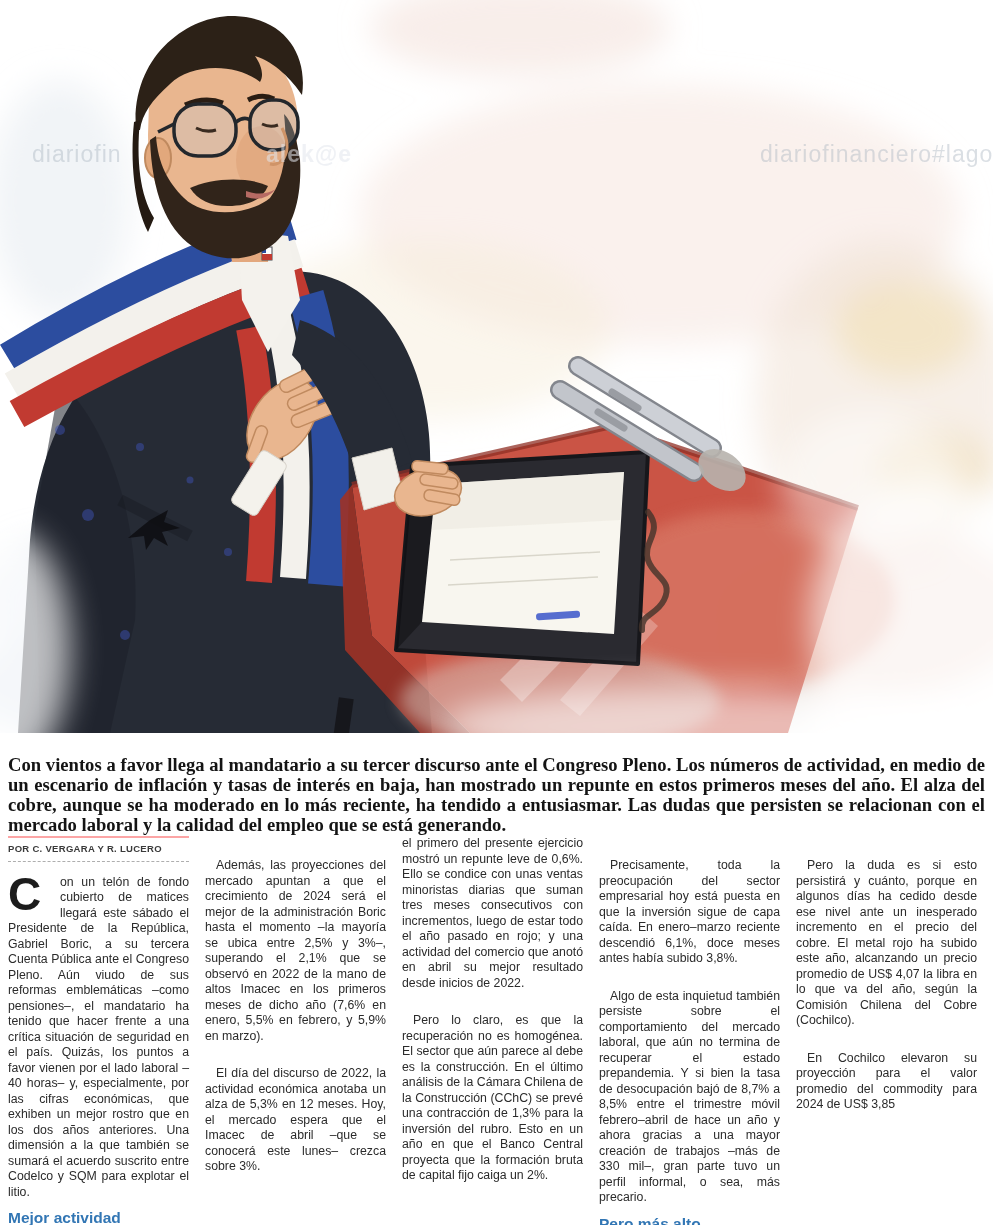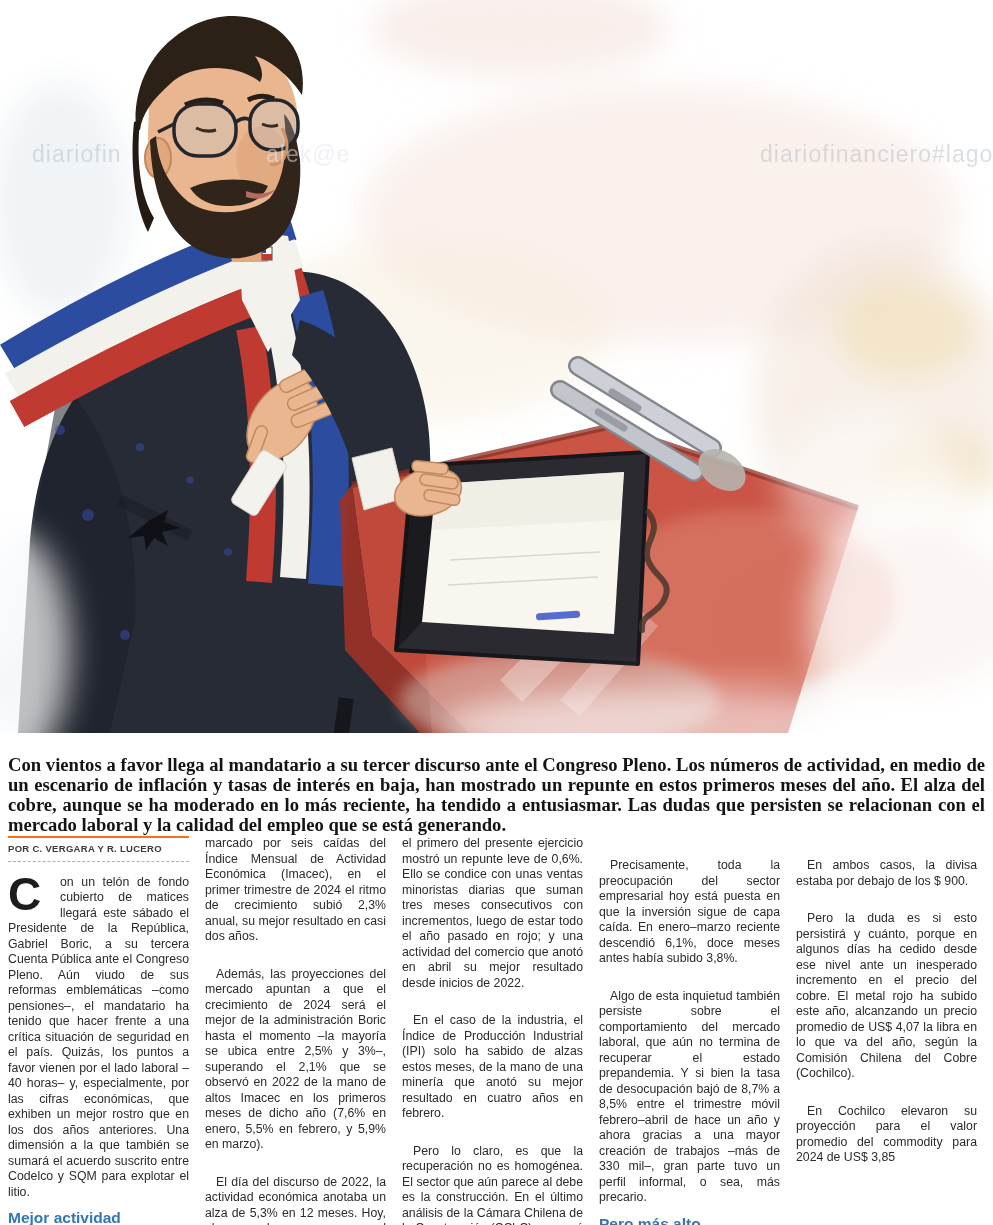--- a/index.html
+++ b/index.html
@@ -1,36 +1,36 @@
 <!DOCTYPE html>
 <html><head>
 <meta charset="utf-8">
 <style>
   html,body{margin:0;padding:0;background:#e8e8e8;}
   .page{position:relative;width:993px;height:1225px;background:#ffffff;overflow:hidden;
         font-family:"Liberation Sans",sans-serif;margin:0 auto;}
   .illustration{position:absolute;left:0;top:0;width:993px;height:760px;}
   .wm{position:absolute;top:141px;font-size:23px;letter-spacing:1px;color:rgba(168,178,190,.42);z-index:2;white-space:nowrap;}
   .wm-left{left:32px;}
-  .wm-center{left:266px;color:rgba(225,230,236,.55);}
+  .wm-center{left:266px;color:rgba(225,230,236,.55);font-weight:bold;}
   .wm-right{left:760px;}
   .headline{position:absolute;left:337px;top:44px;width:620px;z-index:3;}
   .kicker{margin:0;font-size:45px;line-height:51px;font-weight:400;letter-spacing:-1.2px;
           color:#436f9d;white-space:pre-line;transform:scaleX(.94);transform-origin:left top;}
   .mainline{margin:7px 0 0;font-size:49px;line-height:53px;font-weight:700;letter-spacing:-.6px;
           color:#1a1a1a;white-space:pre-line;transform:scaleX(.96);transform-origin:left top;}
   .intro{position:absolute;left:8px;top:736px;width:977px;z-index:3;
          font-family:"Liberation Serif",serif;font-weight:700;font-size:18.6px;line-height:20px;
          color:#141414;text-align:justify;}
   .columns{position:absolute;left:8px;top:836px;width:977px;height:389px;display:flex;gap:16px;overflow:hidden;z-index:3;}
   .col{flex:0 0 181px;width:181px;font-size:12.3px;line-height:15.5px;color:#2b2b2b;text-align:justify;}
   .col p{margin:0;}
   .col p.indent{text-indent:11px;margin-top:22px;}
   .byline{font-size:9.5px;font-weight:700;color:#3a3a3a;letter-spacing:.3px;
-          border-top:2px solid #f97316;border-bottom:1px dashed #aeaeae;
+          border-top:2px solid #fca5a5;border-bottom:1px dashed #aeaeae;
           padding:3px 0 4px;margin:0 0 13px;}
   .dropcap{float:left;width:52px;height:46px;font-size:46px;line-height:38px;font-weight:700;color:#1c1c1c;}
   .subhead{color:#3276b4;font-size:15.5px;font-weight:700;margin:9px 0 3px;line-height:18px;}
 </style>
 </head>
 <body>
 
 <div class="page">
 
   <div class="illustration">
@@ -186,39 +186,36 @@
   <div class="columns">
 
     <div class="col">
       <div class="byline">POR C. VERGARA Y R. LUCERO</div>
       <p><span class="dropcap">C</span><span>on un telón de fondo cubierto de matices llegará este sábado el Presidente de la República, Gabriel Boric, a su tercera Cuenta Pública ante el Congreso Pleno. Aún viudo de sus reformas emblemáticas –como pensiones–, el mandatario ha tenido que hacer frente a una crítica situación de seguridad en el país. Quizás, los puntos a favor vienen por el lado laboral –40 horas– y, especialmente, por las cifras económicas, que exhiben un mejor rostro que en los dos años anteriores. Una dimensión a la que también se sumará el acuerdo suscrito entre Codelco y SQM para explotar el litio.</span></p>
       <h3 class="subhead">Mejor actividad</h3>
 
     </div>
 
     <div class="col">
-      <p>marcado por seis caídas del Índice Mensual de Actividad Económica (Imacec), en el primer trimestre de 2024 el ritmo de crecimiento subió 2,3% anual, su mejor resultado en casi dos años.</p>
       <p class="indent">Además, las proyecciones del mercado apuntan a que el crecimiento de 2024 será el mejor de la administración Boric hasta el momento –la mayoría se ubica entre 2,5% y 3%–, superando el 2,1% que se observó en 2022 de la mano de altos Imacec en los primeros meses de dicho año (7,6% en enero, 5,5% en febrero, y 5,9% en marzo).</p>
       <p class="indent">El día del discurso de 2022, la actividad económica anotaba un alza de 5,3% en 12 meses. Hoy, el mercado espera que el Imacec de abril –que se conocerá este lunes– crezca sobre 3%.</p>
 
     </div>
 
     <div class="col">
       <p>el primero del presente ejercicio mostró un repunte leve de 0,6%. Ello se condice con unas ventas minoristas diarias que suman tres meses consecutivos con incrementos, luego de estar todo el año pasado en rojo; y una actividad del comercio que anotó en abril su mejor resultado desde inicios de 2022.</p>
-      <p class="indent">En el caso de la industria, el Índice de Producción Industrial (IPI) solo ha sabido de alzas estos meses, de la mano de una minería que anotó su mejor resultado en cuatro años en febrero.</p>
       <p class="indent">Pero lo claro, es que la recuperación no es homogénea. El sector que aún parece al debe es la construcción. En el último análisis de la Cámara Chilena de la Construcción (CChC) se prevé una contracción de 1,3% para la inversión del rubro. Esto en un año en que el Banco Central proyecta que la formación bruta de capital fijo caiga un 2%.</p>
     </div>
 
     <div class="col">
       <p class="indent">Precisamente, toda la preocupación del sector empresarial hoy está puesta en que la inversión sigue de capa caída. En enero–marzo reciente descendió 6,1%, doce meses antes había subido 3,8%.</p>
       <p class="indent">Algo de esta inquietud también persiste sobre el comportamiento del mercado laboral, que aún no termina de recuperar el estado prepandemia. Y si bien la tasa de desocupación bajó de 8,7% a 8,5% entre el trimestre móvil febrero–abril de hace un año y ahora gracias a una mayor creación de trabajos –más de 330 mil–, gran parte tuvo un perfil informal, o sea, más precario.</p>
       <h3 class="subhead">Pero más alto</h3>
       <p class="indent">En el terreno cambiario, el 1 de junio de 2022 el dólar en Chile se ubicaba en $ 846, pero este valor sería solo el comienzo de un rally alcista hasta alcanzar un máximo de $ 1.051 el 14 de julio.</p>
     </div>
 
     <div class="col">
-      <p class="indent">En ambos casos, la divisa estaba por debajo de los $ 900.</p>
       <p class="indent">Pero la duda es si esto persistirá y cuánto, porque en algunos días ha cedido desde ese nivel ante un inesperado incremento en el precio del cobre. El metal rojo ha subido este año, alcanzando un precio promedio de US$ 4,07 la libra en lo que va del año, según la Comisión Chilena del Cobre (Cochilco).</p>
       <p class="indent">En Cochilco elevaron su proyección para el valor promedio del commodity para 2024 de US$ 3,85</p>
     </div>
 
   </div>
 </div>
 
 </body></html>

